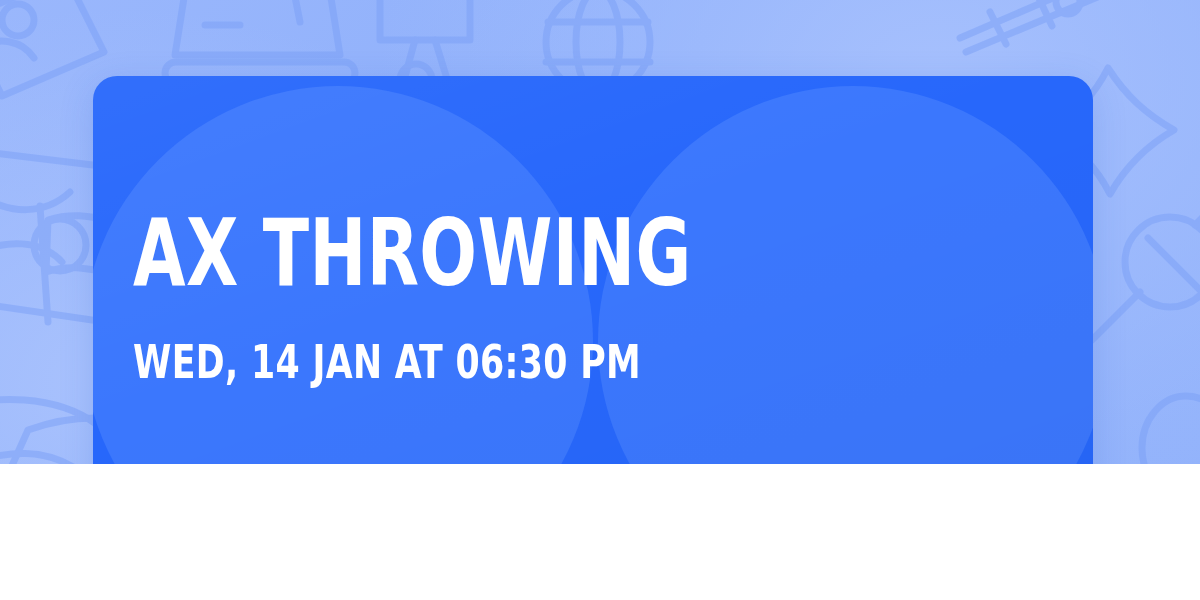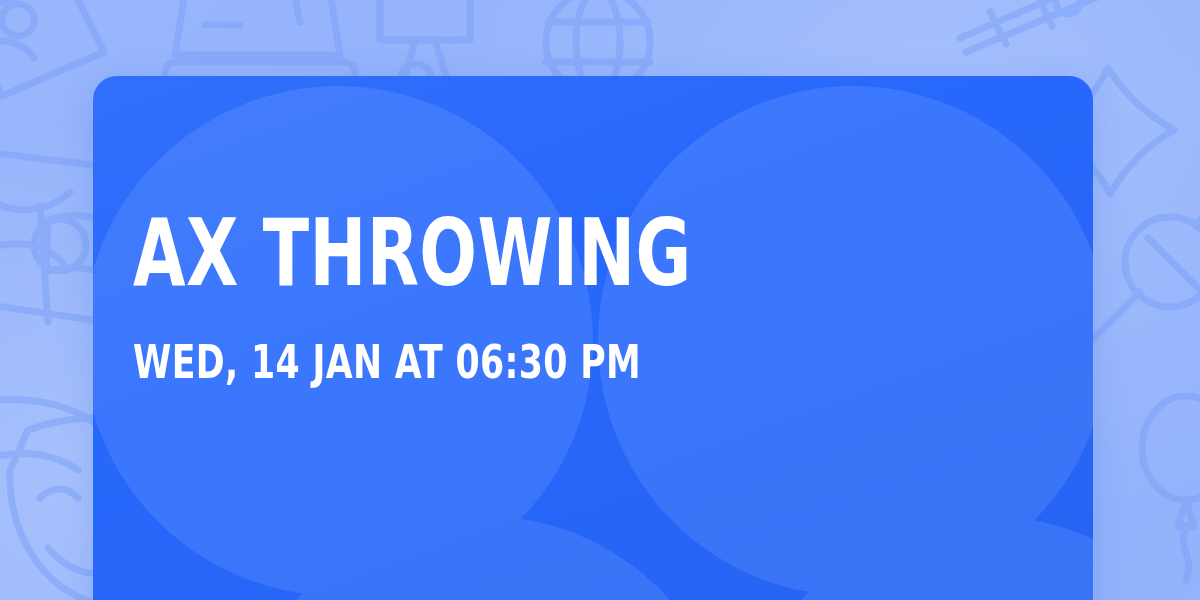--- a/index.html
+++ b/index.html
@@ -11,21 +11,21 @@
     width: 1200px;
     height: 600px;
     overflow: hidden;
     font-family: "Liberation Sans", sans-serif;
   }
 
   
   .stage {
     position: relative;
     width: 1200px;
-    height: 600px;
+    height: 464px;
     overflow: hidden;
     background: #c4b5fd;
   }
 
   
   .backdrop {
     position: absolute;
     inset: 0;
     background:
       radial-gradient(ellipse 900px 700px at 78% 18%, #a6c0fd 0%, rgba(166,192,253,0) 62%),

